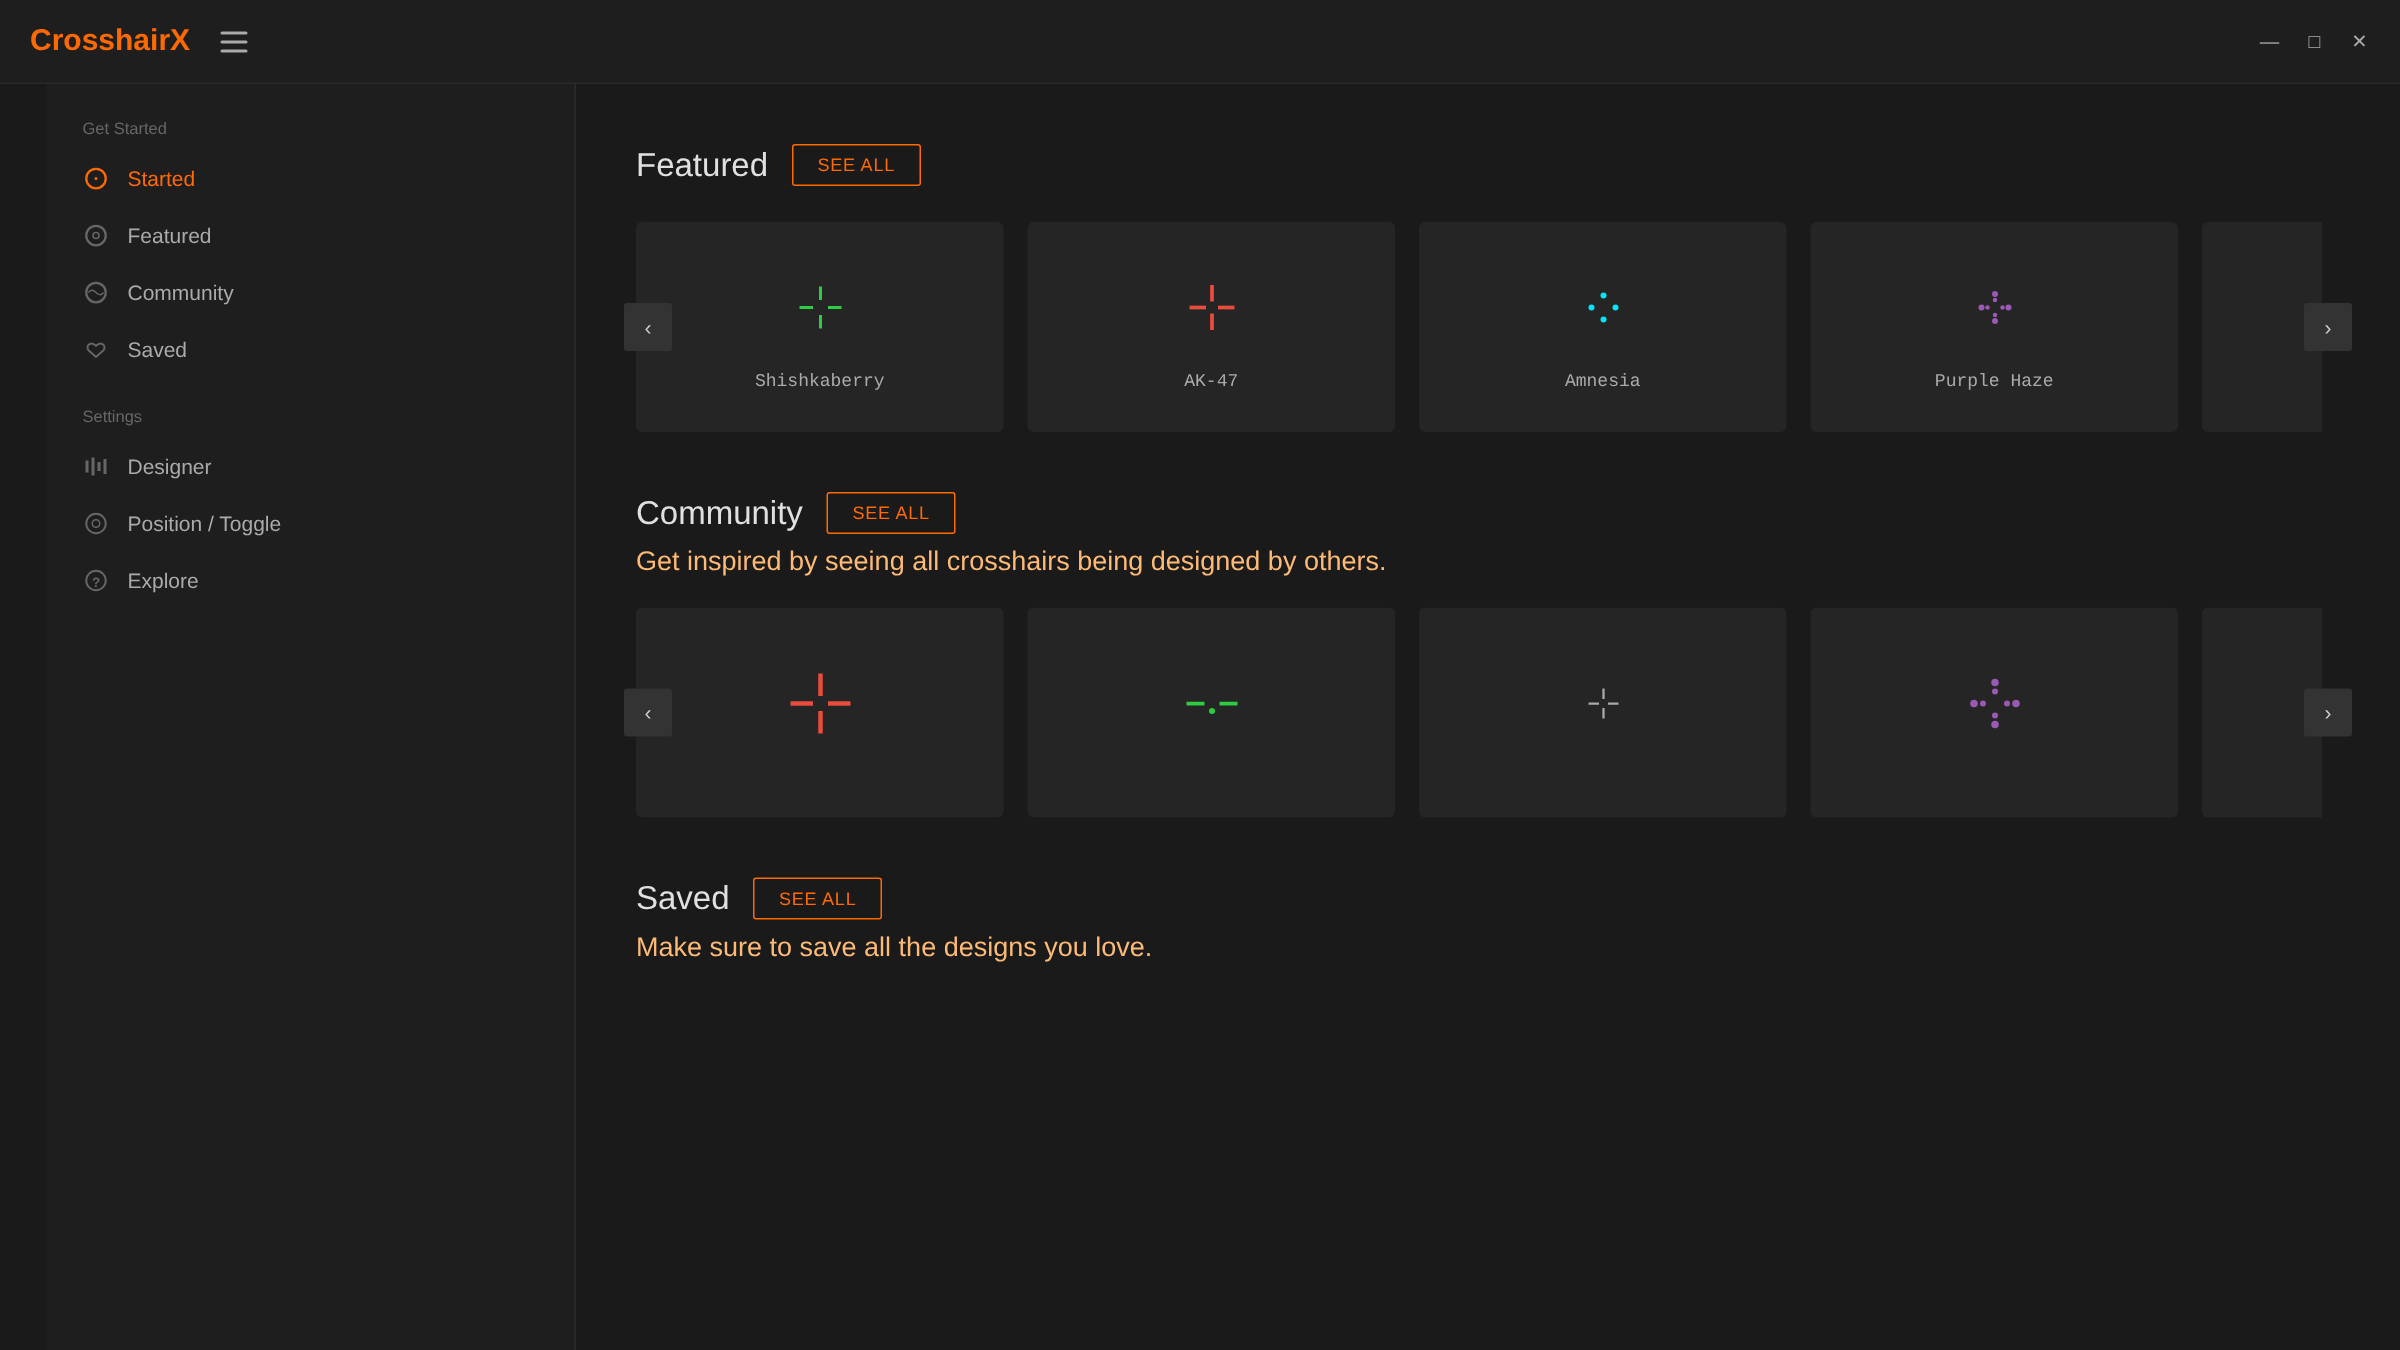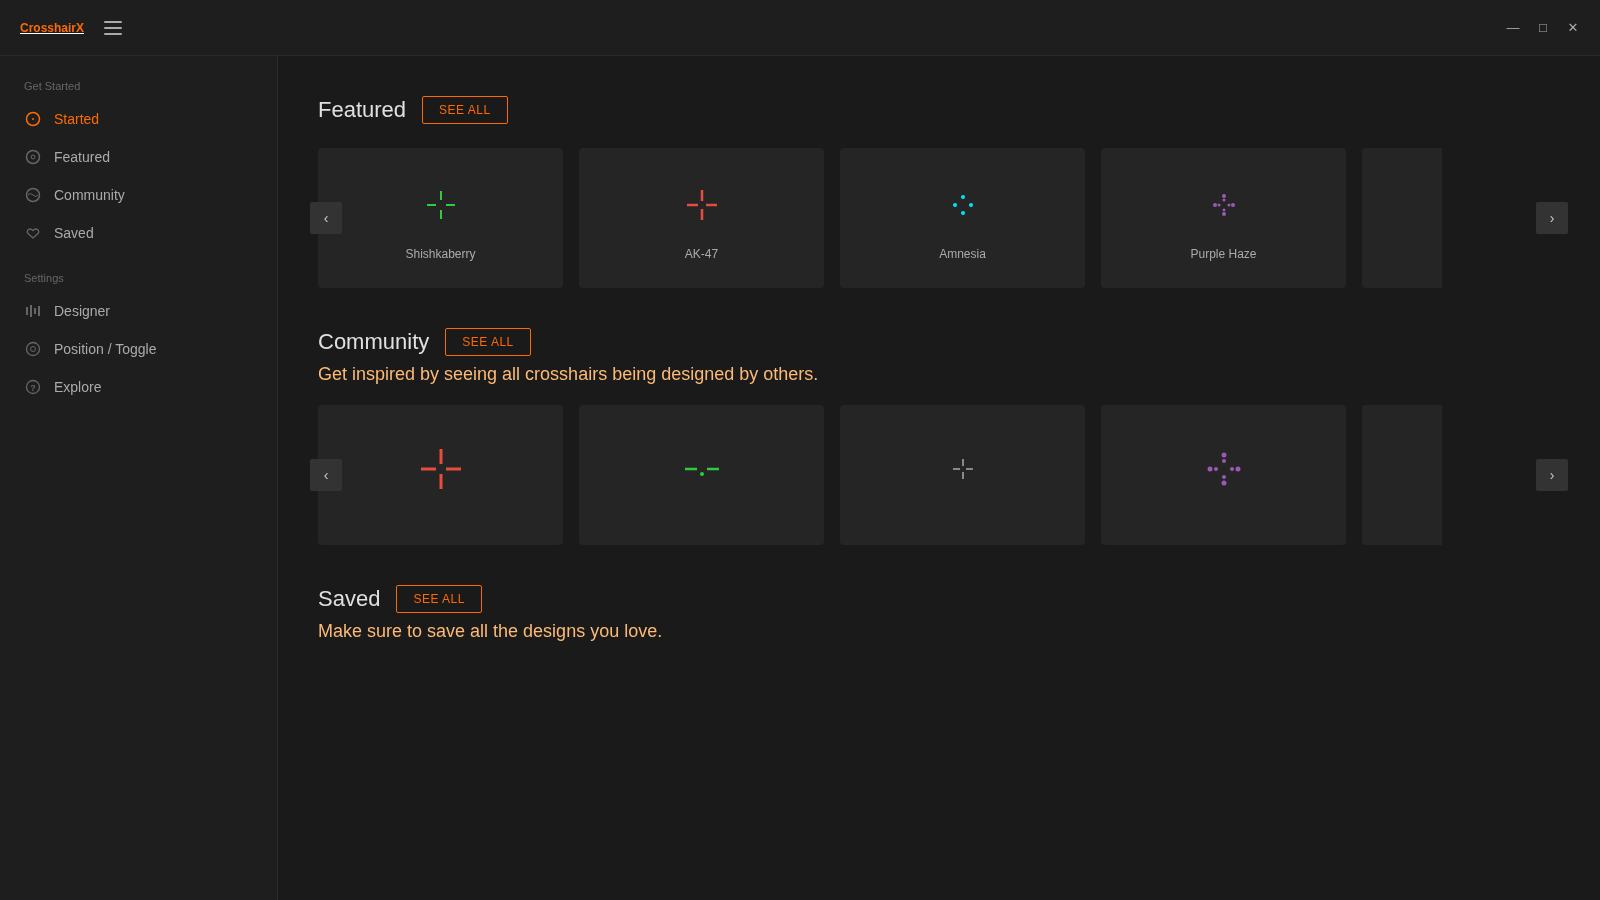--- a/index.html
+++ b/index.html
@@ -24,24 +24,23 @@
       padding: 0 20px;
       border-bottom: 1px solid #2a2a2a;
       flex-shrink: 0;
     }
     .titlebar-left {
       display: flex;
       align-items: center;
       gap: 20px;
     }
     .app-title {
-      font-size: 12px;
+      font-size: 20px;
       font-weight: 700;
       color: #fff;
-      text-decoration: underline;
     }
     .app-title span {
       color: #ff6a00;
     }
     .hamburger {
       display: flex;
       flex-direction: column;
       gap: 4px;
       cursor: pointer;
     }
@@ -70,25 +69,26 @@
 
     
     .app-body {
       display: flex;
       flex: 1;
       overflow: hidden;
     }
 
     
     .sidebar {
-      width: 278px;
+      width: 353px;
       background: #1e1e1e;
       border-right: 1px solid #2a2a2a;
       padding: 24px 0;
       flex-shrink: 0;
+      margin-left: 31px;
     }
     .sidebar-section-label {
       font-size: 11px;
       color: #666;
       padding: 0 24px;
       margin-bottom: 8px;
       text-transform: none;
       letter-spacing: 0;
     }
     .sidebar-item {
@@ -166,20 +166,21 @@
       height: 140px;
       background: #252525;
       border-radius: 4px;
       display: flex;
       flex-direction: column;
       align-items: center;
       justify-content: center;
       flex-shrink: 0;
       position: relative;
       cursor: pointer;
+      font-family: Liberation Mono, monospace;
     }
     .crosshair-card:last-child {
       width: 120px;
       overflow: hidden;
     }
     .crosshair-canvas {
       width: 60px;
       height: 60px;
       display: flex;
       align-items: center;

